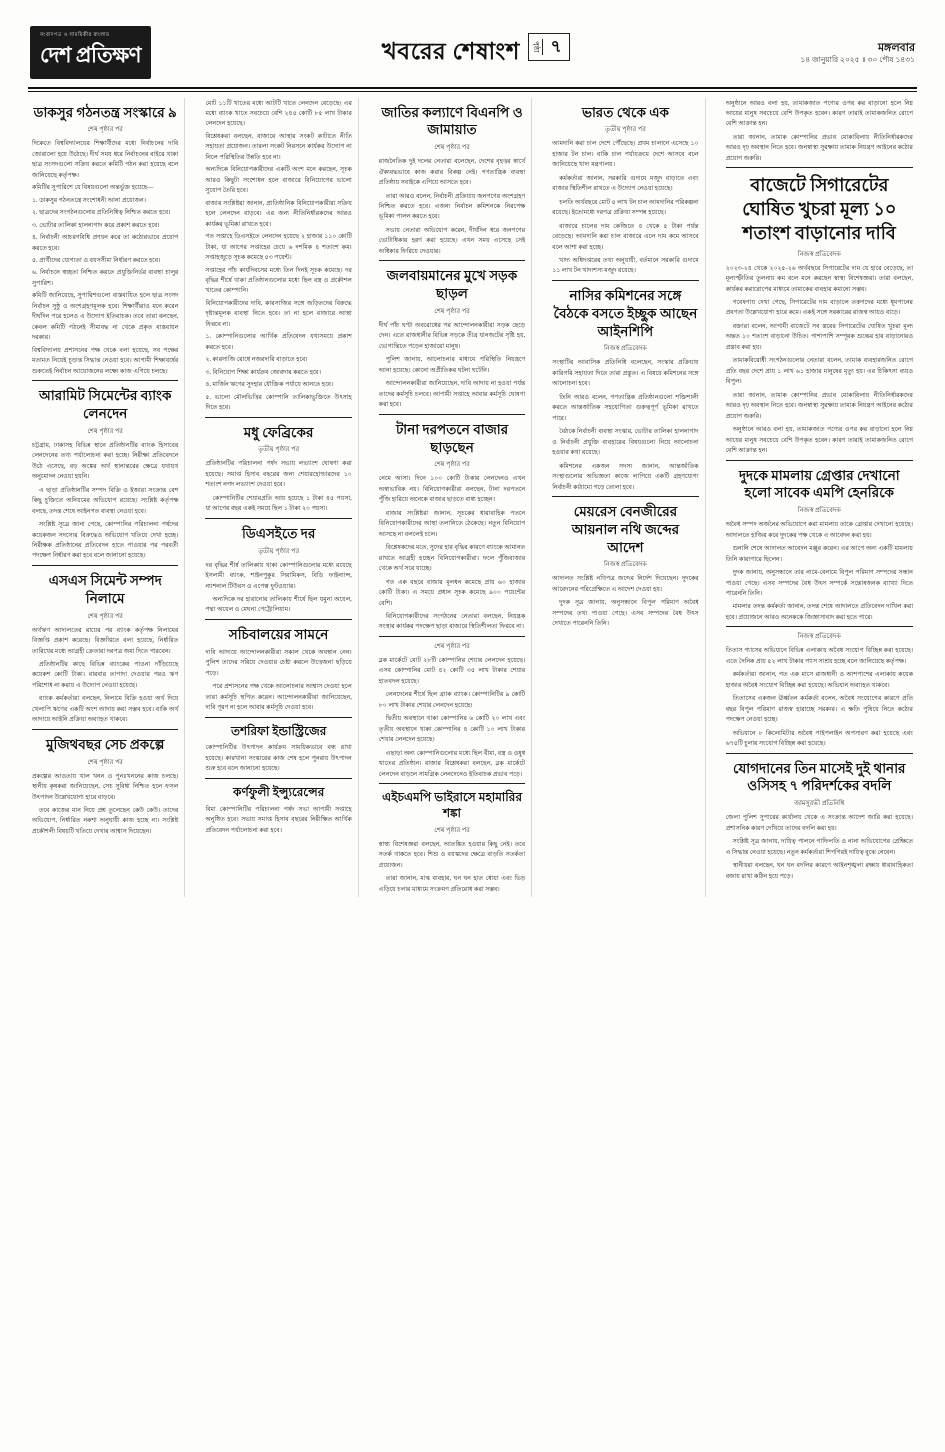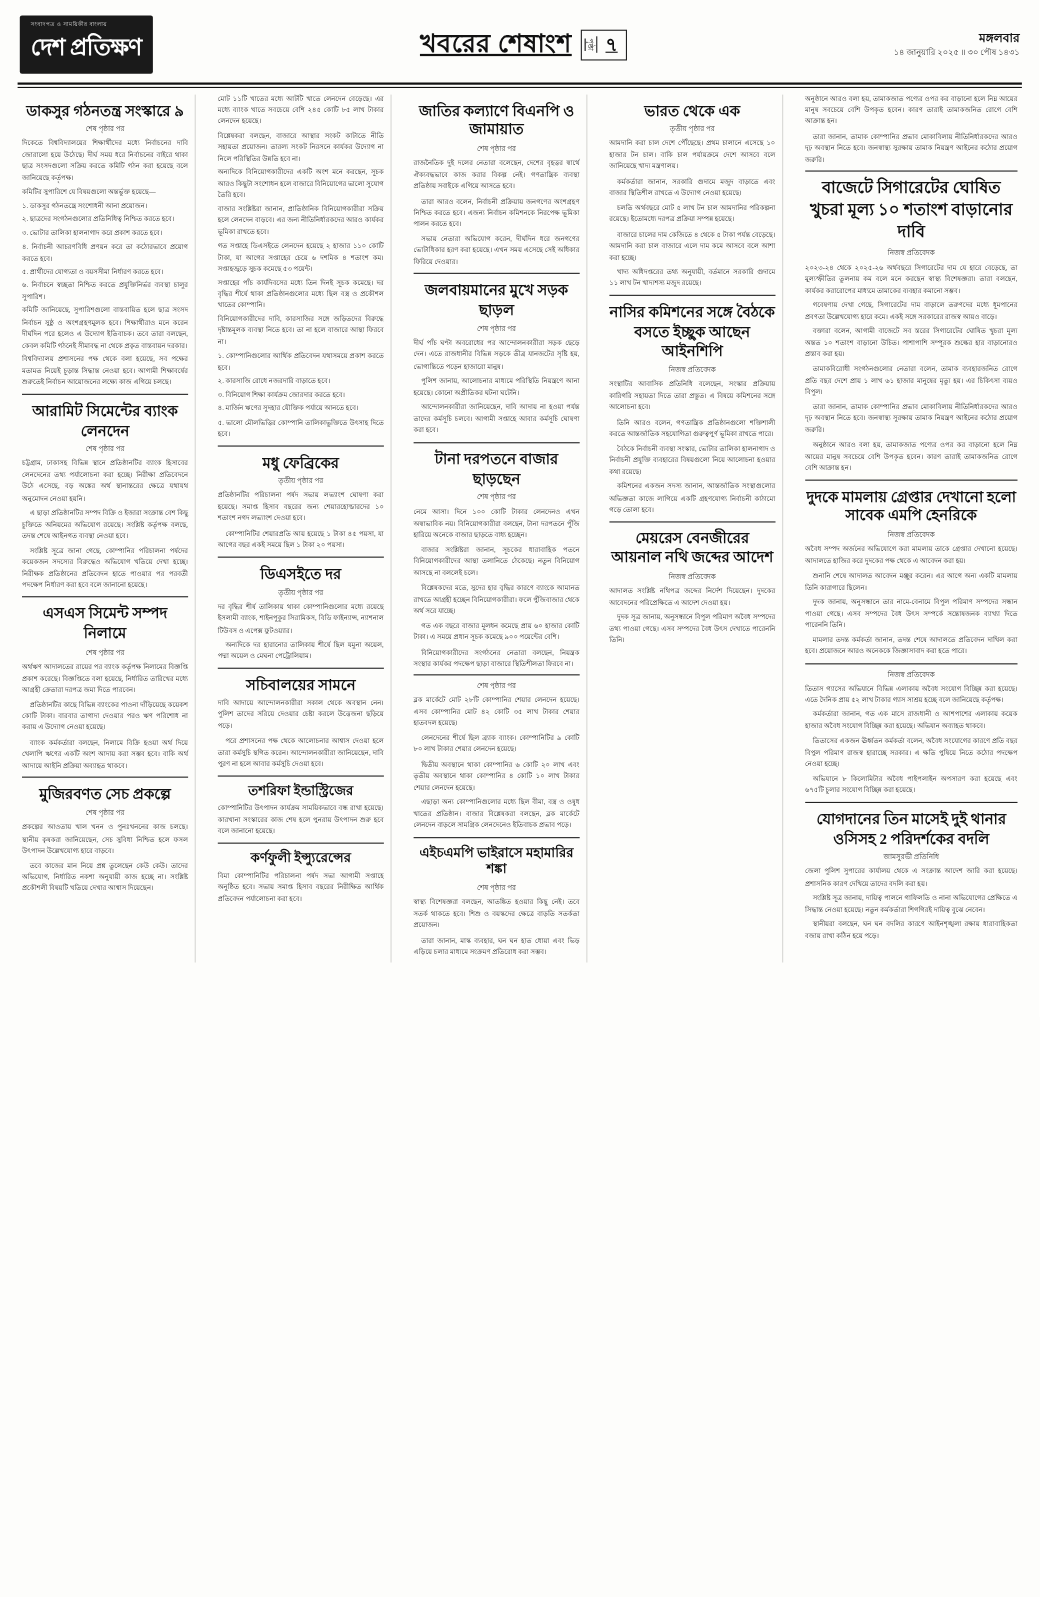--- a/index.html
+++ b/index.html
@@ -1,38 +1,38 @@
 <!DOCTYPE html>
 <html><head>
 <meta charset="utf-8">
 <style>
   html,body{margin:0;padding:0;background:#ffffff;}
   body{width:945px;height:1452px;font-family:"Liberation Serif",serif;color:#111;}
-  .page{width:945px;height:1452px;padding:0;box-sizing:border-box;position:relative;background:#fdfdfb;}
+  .page{width:945px;height:1452px;padding:12px;box-sizing:border-box;position:relative;background:#fdfdfb;}
   .masthead{display:flex;align-items:center;justify-content:space-between;padding:14px 18px 6px 18px;}
   .logo{font-family:"Liberation Serif",serif;font-weight:bold;font-size:21px;letter-spacing:-.5px;background:#1a1a1a;color:#fff;padding:5px 10px;border-radius:2px;}
   .logo .sub{display:block;font-size:5px;font-weight:normal;color:#ddd;letter-spacing:.5px;}
-  .head-center{display:flex;align-items:center;gap:8px;text-decoration:underline;}
+  .head-center{display:flex;align-items:flex-start;gap:8px;}
   .section-title{font-size:23px;font-weight:bold;letter-spacing:.5px;}
   .page-badge{display:flex;align-items:center;border:1px solid #222;height:26px;}
   .page-badge .tag{font-size:7px;padding:2px 3px;border-right:1px solid #222;line-height:1.1;writing-mode:vertical-rl;}
   .page-badge .num{font-size:17px;font-weight:bold;padding:0 7px;}
   .head-right{text-align:right;line-height:1.35;}
   .head-right .day{font-size:11px;font-weight:bold;}
   .head-right .date{font-size:7.5px;color:#333;}
   .rule{border-top:2px solid #111;margin:2px 16px 0 16px;}
   .rule2{border-top:1px solid #111;margin:1.5px 16px 6px 16px;}
 
   .cols{display:flex;gap:14px;padding:0 14px;box-sizing:border-box;}
   .col{flex:1;padding:0 6px;box-sizing:border-box;border-right:1px solid #d8d8d4;}
   .col:last-child{border-right:none;}
   .col.wide{flex:1.28;}
 
   h2.headline{font-size:13.5px;font-weight:bold;text-align:center;line-height:1.32;margin:6px 0 3px 0;}
-  h2.headline.big{font-size:15px;}
+  h2.headline.big{font-size:18px;}
   h2.headline.sm{font-size:12px;}
   .byline{font-size:6.5px;text-align:center;color:#333;margin:0 0 3px 0;}
   .hr-thin{border-top:1px solid #222;margin:4px 0 4px 0;}
 
   .body{font-size:6.1px;line-height:1.72;text-align:justify;color:#222;letter-spacing:.05px;}
   .body p{margin:0 0 3px 0;text-indent:7px;}
   .body p.first{text-indent:0;}
   .list p{text-indent:0;margin:0 0 2px 0;}
 </style>
 </head>
@@ -92,21 +92,21 @@
       <div class="hr-thin"></div>
       <h2 class="headline">এসএস সিমেন্ট সম্পদ নিলামে</h2>
       <div class="byline">শেষ পৃষ্ঠার পর</div>
       <div class="body">
         <p class="first">অর্থঋণ আদালতের রায়ের পর ব্যাংক কর্তৃপক্ষ নিলামের বিজ্ঞপ্তি প্রকাশ করেছে। বিজ্ঞপ্তিতে বলা হয়েছে, নির্ধারিত তারিখের মধ্যে আগ্রহী ক্রেতারা দরপত্র জমা দিতে পারবেন।</p>
         <p>প্রতিষ্ঠানটির কাছে বিভিন্ন ব্যাংকের পাওনা দাঁড়িয়েছে কয়েকশ কোটি টাকা। বারবার তাগাদা দেওয়ার পরও ঋণ পরিশোধ না করায় এ উদ্যোগ নেওয়া হয়েছে।</p>
         <p>ব্যাংক কর্মকর্তারা বলছেন, নিলামে বিক্রি হওয়া অর্থ দিয়ে খেলাপি ঋণের একটি অংশ আদায় করা সম্ভব হবে। বাকি অর্থ আদায়ে আইনি প্রক্রিয়া অব্যাহত থাকবে।</p>
       </div>
 
       <div class="hr-thin"></div>
-      <h2 class="headline">মুজিরবণত সেচ প্রকল্পে</h2>
+      <h2 class="headline">মুজিথবছর সেচ প্রকল্পে</h2>
       <div class="byline">শেষ পৃষ্ঠার পর</div>
       <div class="body">
         <p class="first">প্রকল্পের আওতায় খাল খনন ও পুনঃখননের কাজ চলছে। স্থানীয় কৃষকরা জানিয়েছেন, সেচ সুবিধা নিশ্চিত হলে ফসল উৎপাদন উল্লেখযোগ্য হারে বাড়বে।</p>
         <p>তবে কাজের মান নিয়ে প্রশ্ন তুলেছেন কেউ কেউ। তাদের অভিযোগ, নির্ধারিত নকশা অনুযায়ী কাজ হচ্ছে না। সংশ্লিষ্ট প্রকৌশলী বিষয়টি খতিয়ে দেখার আশ্বাস দিয়েছেন।</p>
       </div>
     </div>
 
     <div class="col">
       <div class="body list">
         <p class="first">মোট ১১টি খাতের মধ্যে আটটি খাতে লেনদেন বেড়েছে। এর মধ্যে ব্যাংক খাতে সবচেয়ে বেশি ২৪৫ কোটি ৮৫ লাখ টাকার লেনদেন হয়েছে।</p>
@@ -267,21 +267,21 @@
       <div class="hr-thin"></div>
       <div class="byline">নিজস্ব প্রতিবেদক</div>
       <div class="body">
         <p class="first">তিতাস গ্যাসের অভিযানে বিভিন্ন এলাকায় অবৈধ সংযোগ বিচ্ছিন্ন করা হয়েছে। এতে দৈনিক প্রায় ৫২ লাখ টাকার গ্যাস সাশ্রয় হচ্ছে বলে জানিয়েছে কর্তৃপক্ষ।</p>
         <p>কর্মকর্তারা জানান, গত এক মাসে রাজধানী ও আশপাশের এলাকায় কয়েক হাজার অবৈধ সংযোগ বিচ্ছিন্ন করা হয়েছে। অভিযান অব্যাহত থাকবে।</p>
         <p>তিতাসের একজন ঊর্ধ্বতন কর্মকর্তা বলেন, অবৈধ সংযোগের কারণে প্রতি বছর বিপুল পরিমাণ রাজস্ব হারাচ্ছে সরকার। এ ক্ষতি পুষিয়ে নিতে কঠোর পদক্ষেপ নেওয়া হচ্ছে।</p>
         <p>অভিযানে ৮ কিলোমিটার অবৈধ পাইপলাইন অপসারণ করা হয়েছে এবং ৬৭৫টি চুলার সংযোগ বিচ্ছিন্ন করা হয়েছে।</p>
       </div>
 
       <div class="hr-thin"></div>
-      <h2 class="headline">যোগদানের তিন মাসেই দুই থানার ওসিসহ 2 পরিদর্শকের বদলি</h2>
+      <h2 class="headline">যোগদানের তিন মাসেই দুই থানার ওসিসহ ৭ পরিদর্শকের বদলি</h2>
       <div class="byline">জামসুরভী প্রতিনিধি</div>
       <div class="body">
         <p class="first">জেলা পুলিশ সুপারের কার্যালয় থেকে এ সংক্রান্ত আদেশ জারি করা হয়েছে। প্রশাসনিক কারণ দেখিয়ে তাদের বদলি করা হয়।</p>
         <p>সংশ্লিষ্ট সূত্র জানায়, দায়িত্ব পালনে গাফিলতি ও নানা অভিযোগের প্রেক্ষিতে এ সিদ্ধান্ত নেওয়া হয়েছে। নতুন কর্মকর্তারা শিগগিরই দায়িত্ব বুঝে নেবেন।</p>
         <p>স্থানীয়রা বলছেন, ঘন ঘন বদলির কারণে আইনশৃঙ্খলা রক্ষায় ধারাবাহিকতা বজায় রাখা কঠিন হয়ে পড়ে।</p>
       </div>
     </div>
 
   </div>
 </div>

